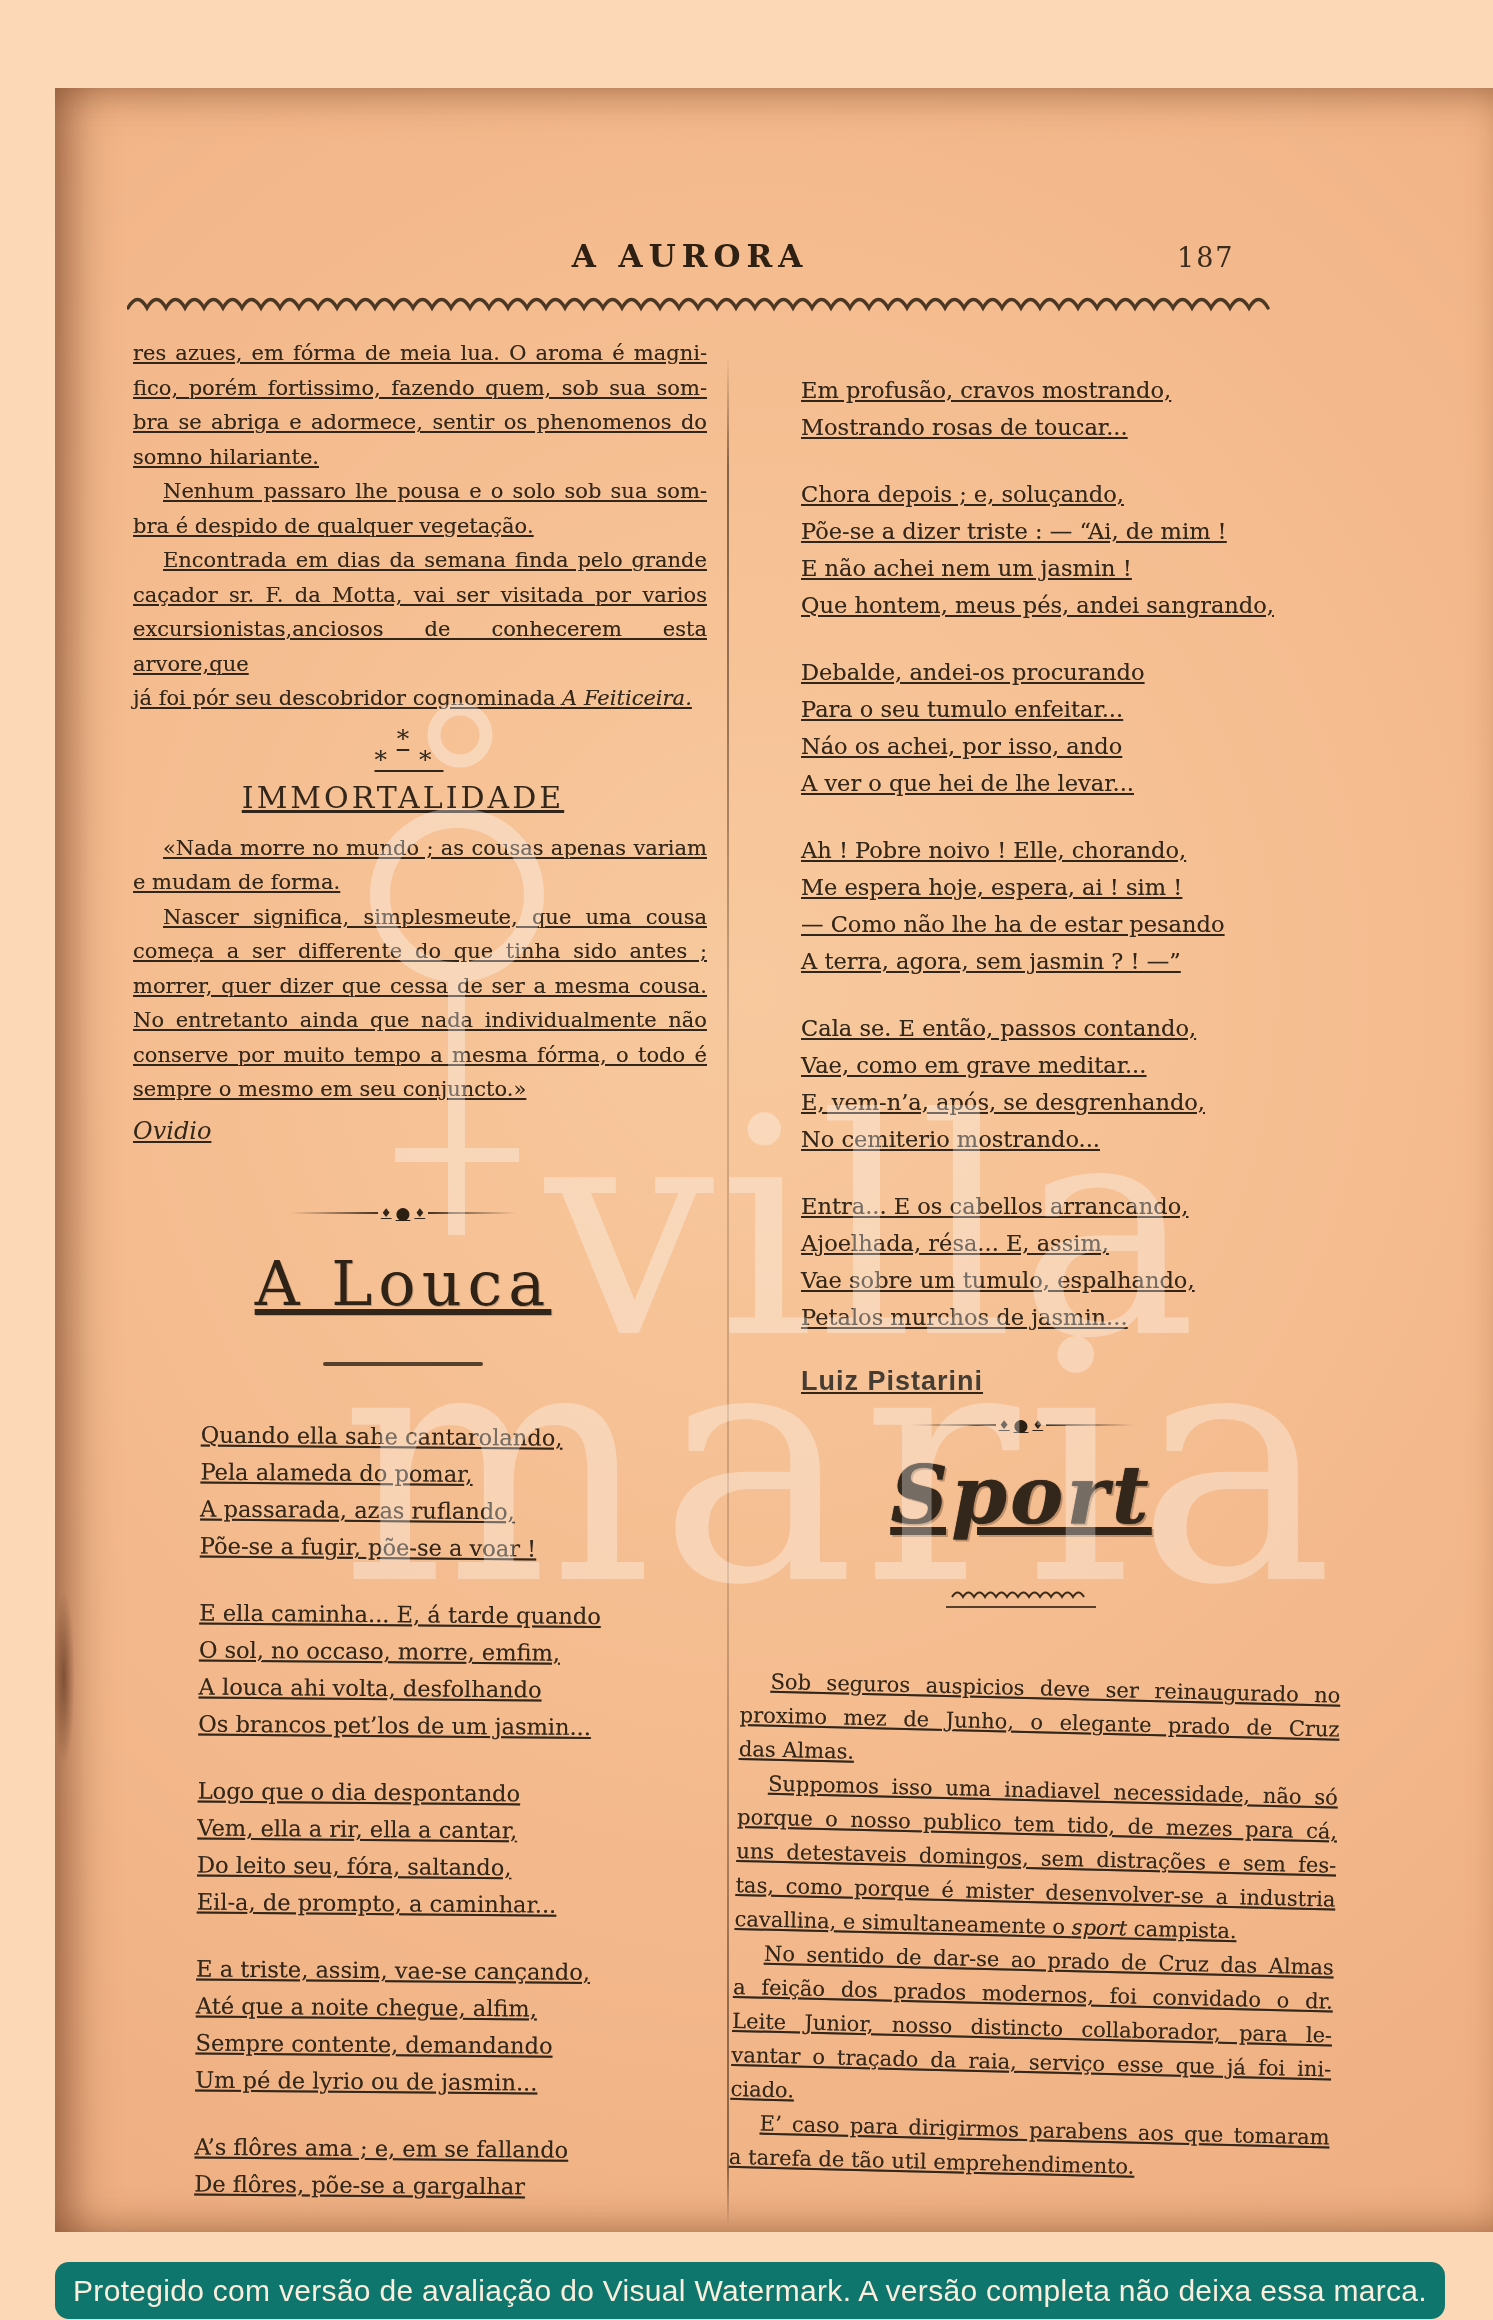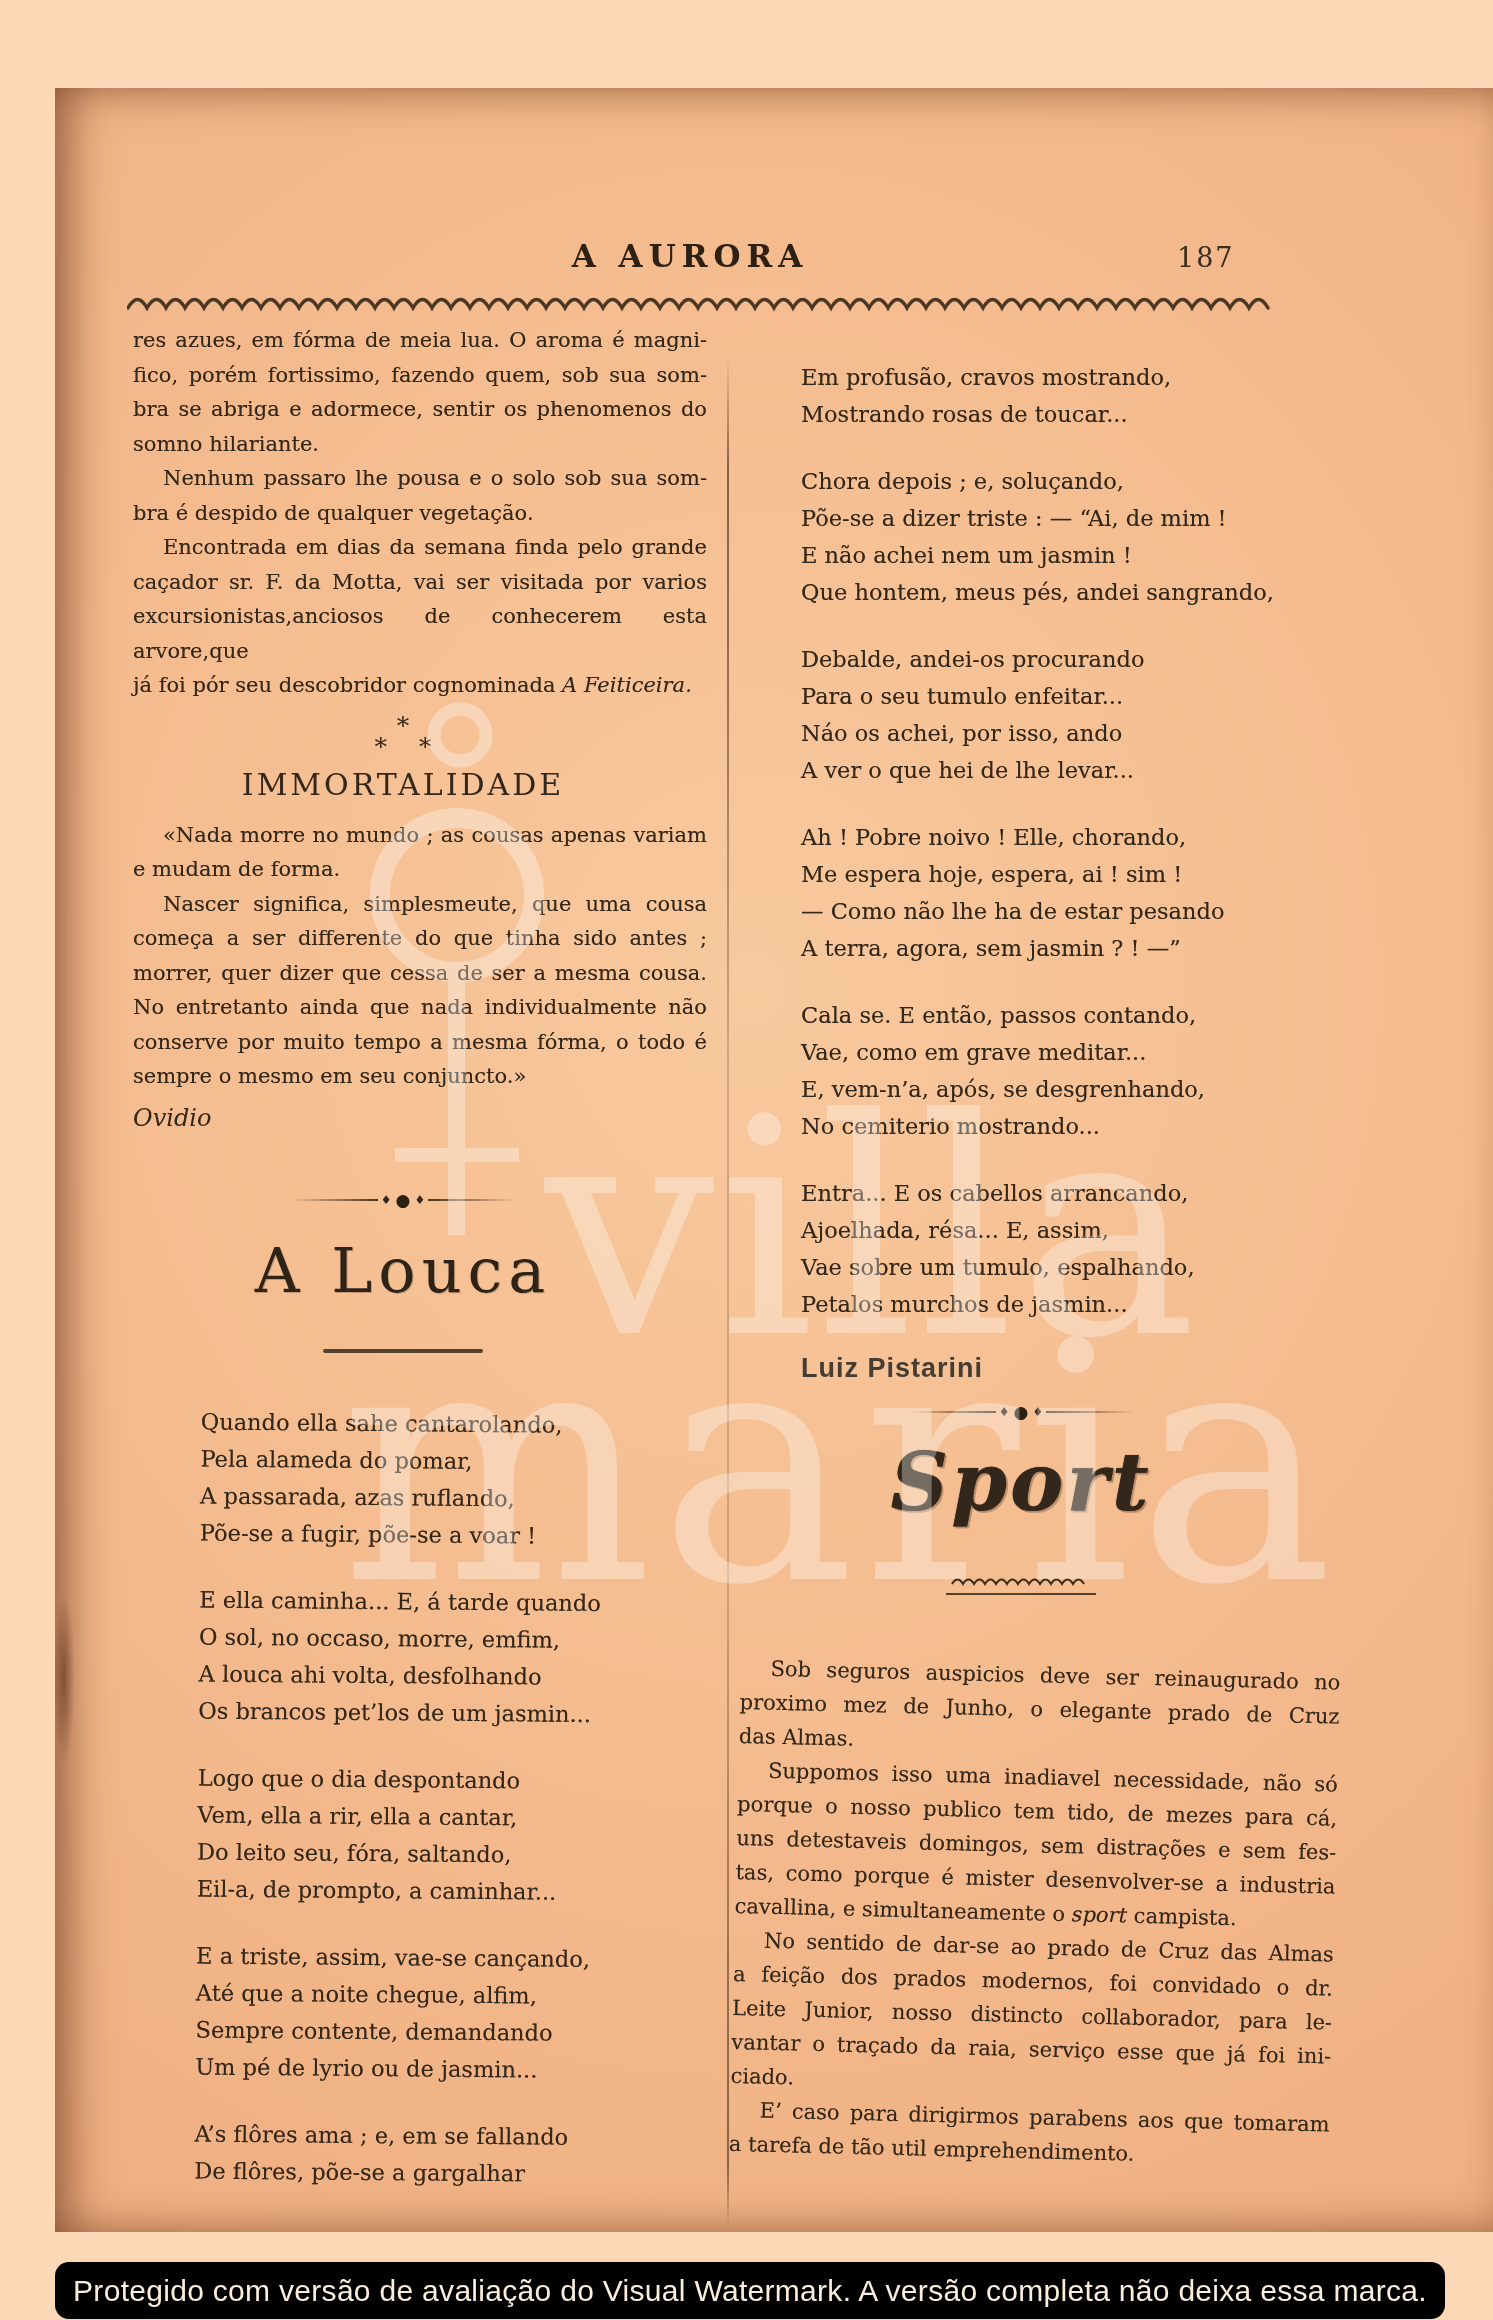--- a/index.html
+++ b/index.html
@@ -26,21 +26,21 @@
   }
   .page-number{position:absolute;top:154px;left:1122px;font-size:27px;letter-spacing:2px;color:#3a2b1c;}
   .wavy-rule{position:absolute;left:72px;top:204px;}
   .col-divider{
     position:absolute;left:672px;top:268px;width:2px;height:1870px;
     background:linear-gradient(to bottom,
       rgba(70,48,30,0) 0%, rgba(70,48,30,.65) 6%, rgba(70,48,30,.55) 18%,
       rgba(70,48,30,.22) 38%, rgba(70,48,30,.22) 66%,
       rgba(70,48,30,.55) 88%, rgba(70,48,30,.6) 97%, rgba(70,48,30,0) 100%);
   }
-  .col{position:absolute;top:235px;color:#32261a;}
+  .col{position:absolute;top:248px;color:#32261a;text-decoration:underline;}
   .col-left{left:78px;width:574px;}
   .col-right{left:686px;width:648px;}
 
   .jline{
     font-size:21px;line-height:34.5px;color:#33271a;
     text-align:justify;text-align-last:justify;
     text-shadow:0 0 .6px rgba(55,38,22,.45);
   }
   .jline.first{text-indent:30px;}
   .jline.noindent{text-indent:0;}
@@ -99,21 +99,21 @@
 
   
   .watermark{position:absolute;inset:0;pointer-events:none;z-index:6;}
   .wm-icon{position:absolute;left:285px;top:660px;opacity:.33;}
   .wm-text{position:absolute;color:#ffffff;opacity:.32;line-height:1;font-family:"DejaVu Serif",serif;}
   .wm1{left:545px;top:1080px;font-size:300px;letter-spacing:4px;}
   .wm2{left:340px;top:1300px;font-size:330px;letter-spacing:6px;}
 
   .notice-bar{
     position:absolute;left:55px;top:2262px;width:1390px;height:57px;z-index:10;
-    background:#000000;border-radius:14px;
+    background:#0f766e;border-radius:14px;
     display:flex;align-items:center;justify-content:center;
     font-family:"Liberation Sans", sans-serif;font-size:30px;letter-spacing:.3px;
     color:#fbeedc;
   }
 </style>
 </head>
 <body>
 
 <div class="canvas">
 

